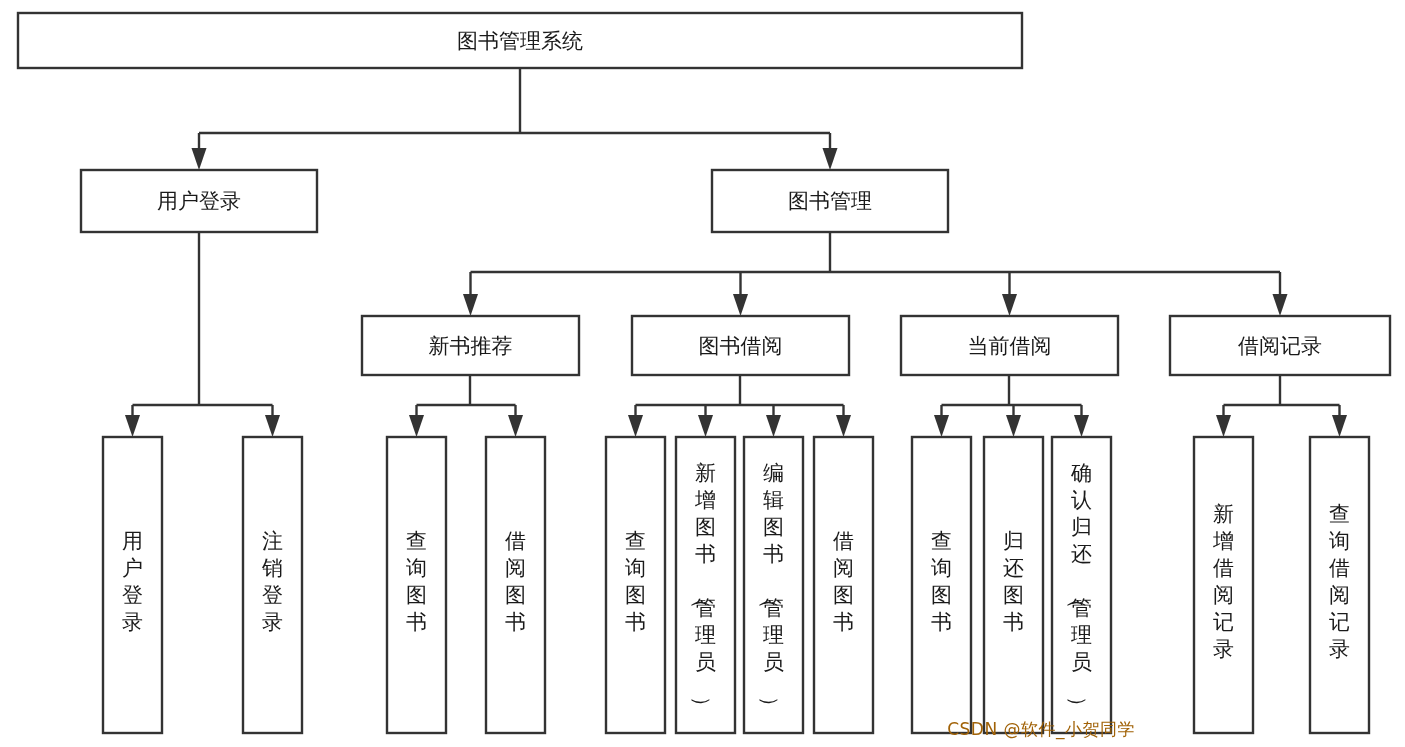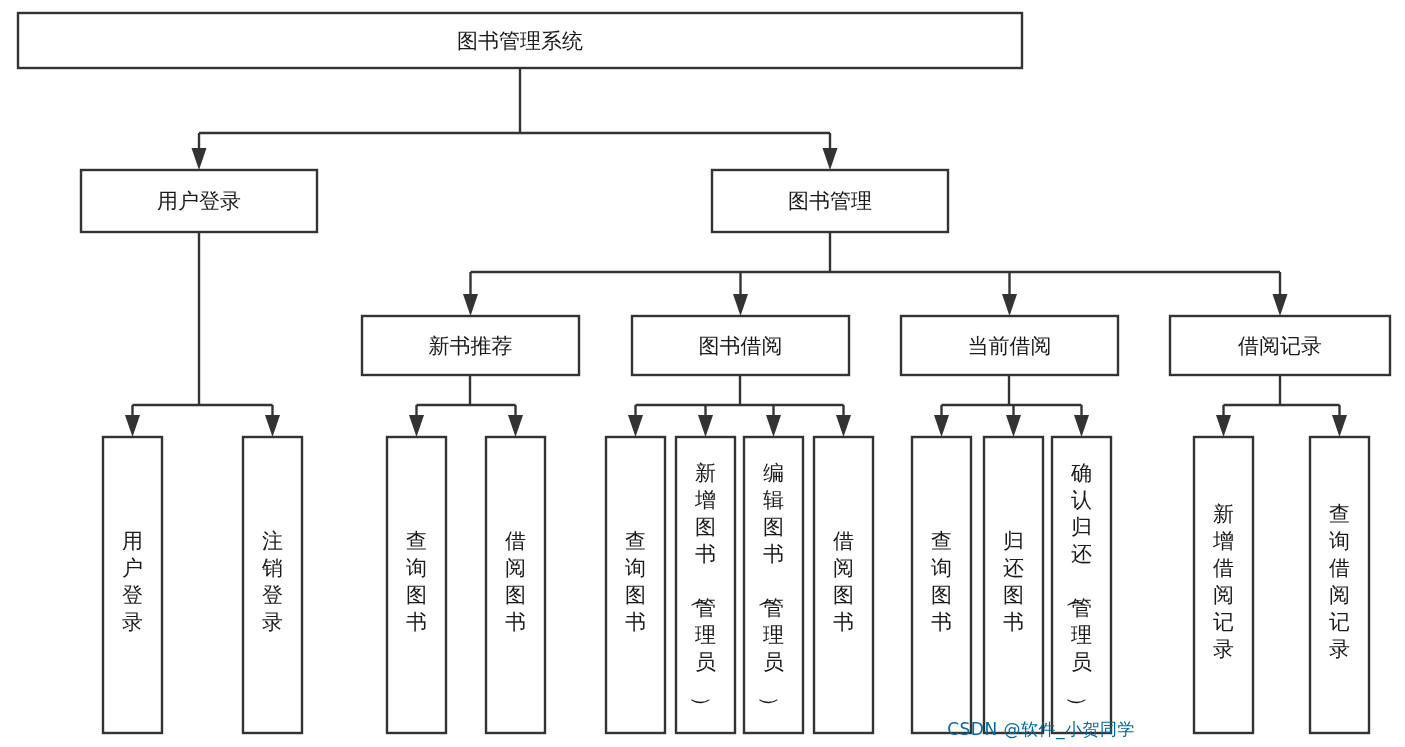--- a/index.html
+++ b/index.html
@@ -55,21 +55,21 @@
     font-family: "DejaVu Sans", "Liberation Sans", sans-serif;
     font-size: 21px;
     text-anchor: middle;
   }
   .watermark {
     position: absolute;
     right: 8px;
     bottom: 6px;
     font-family: "DejaVu Sans", "Liberation Sans", sans-serif;
     font-size: 17px;
-    color: #0369a1;
+    color: #a16207;
     letter-spacing: 0.5px;
     white-space: nowrap;
     pointer-events: none;
   }
 </style>
 </head>
 <body>
 
 <div id="diagram-root">
   <svg id="tree-svg" viewBox="0 0 1405 747" xmlns="http://www.w3.org/2000/svg">

